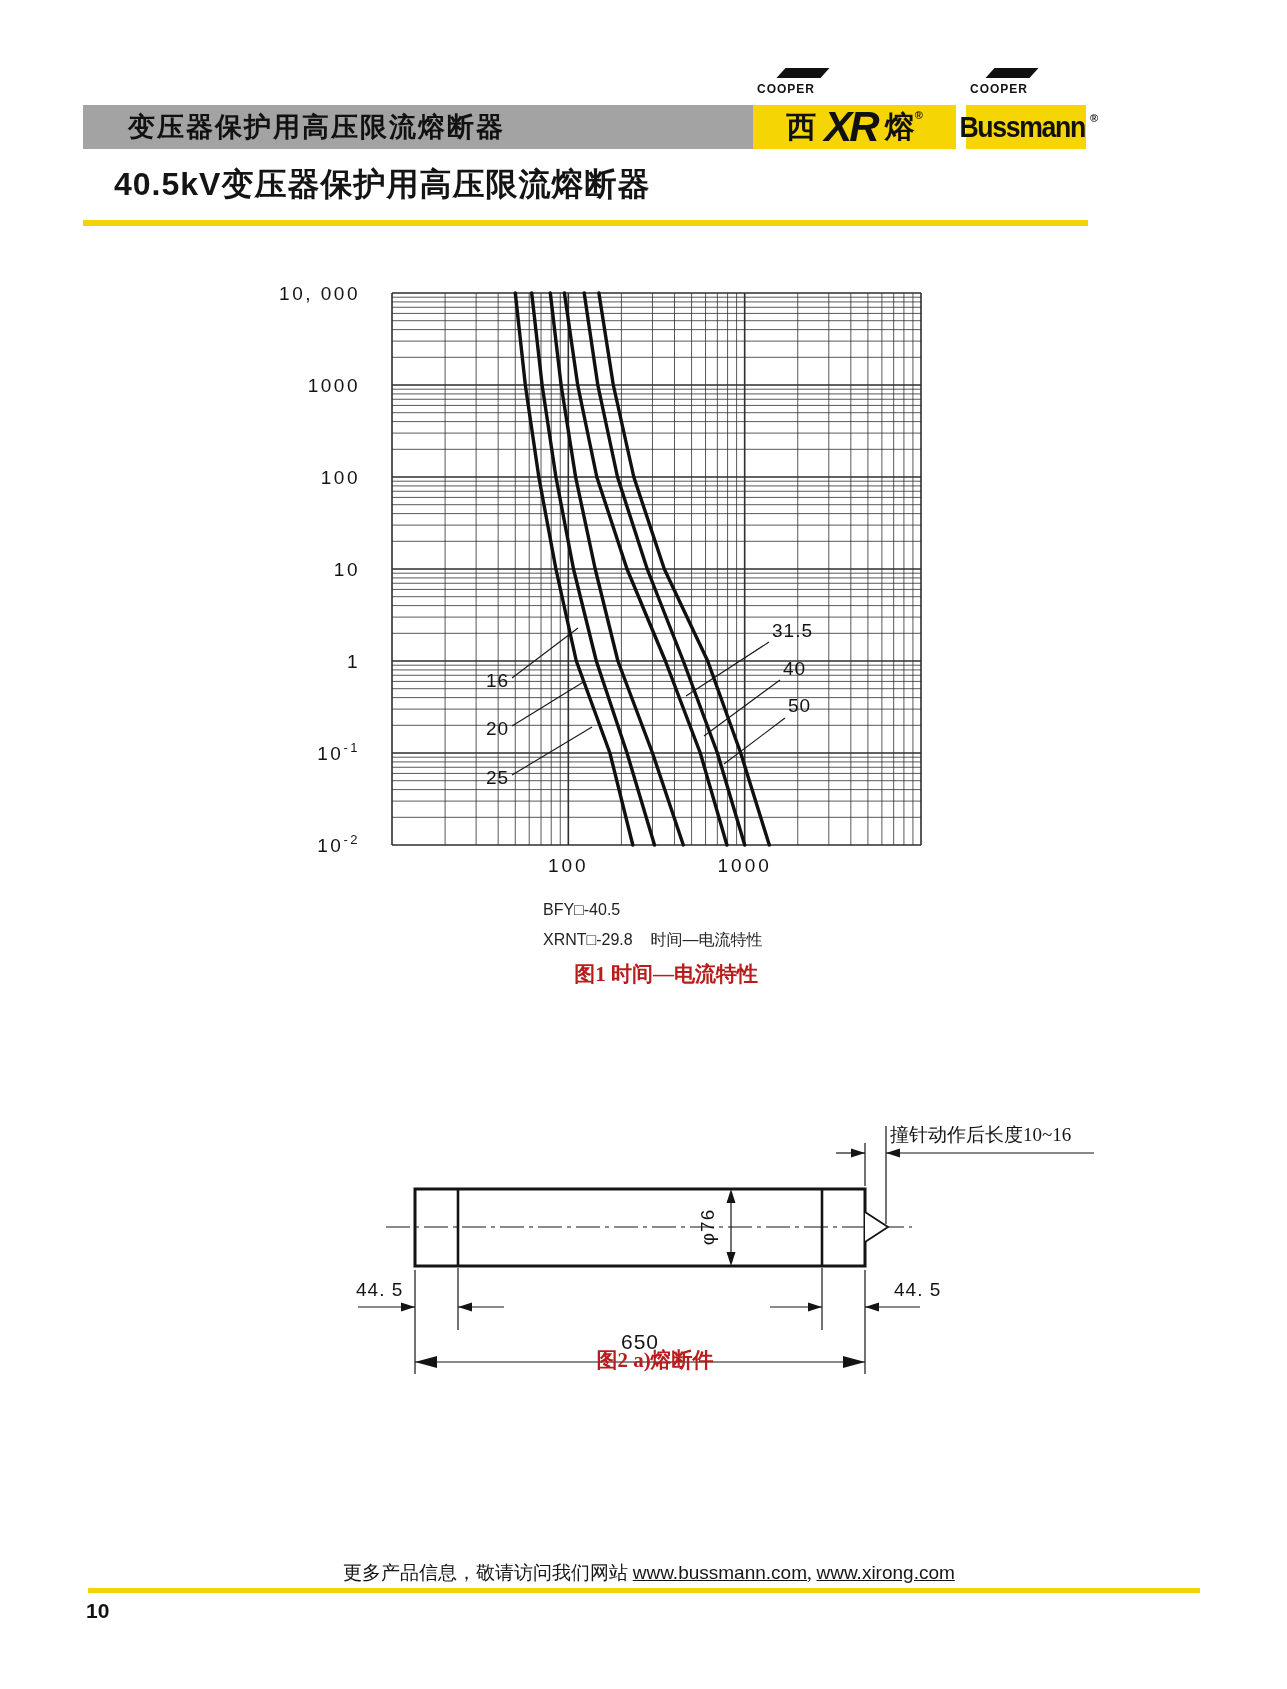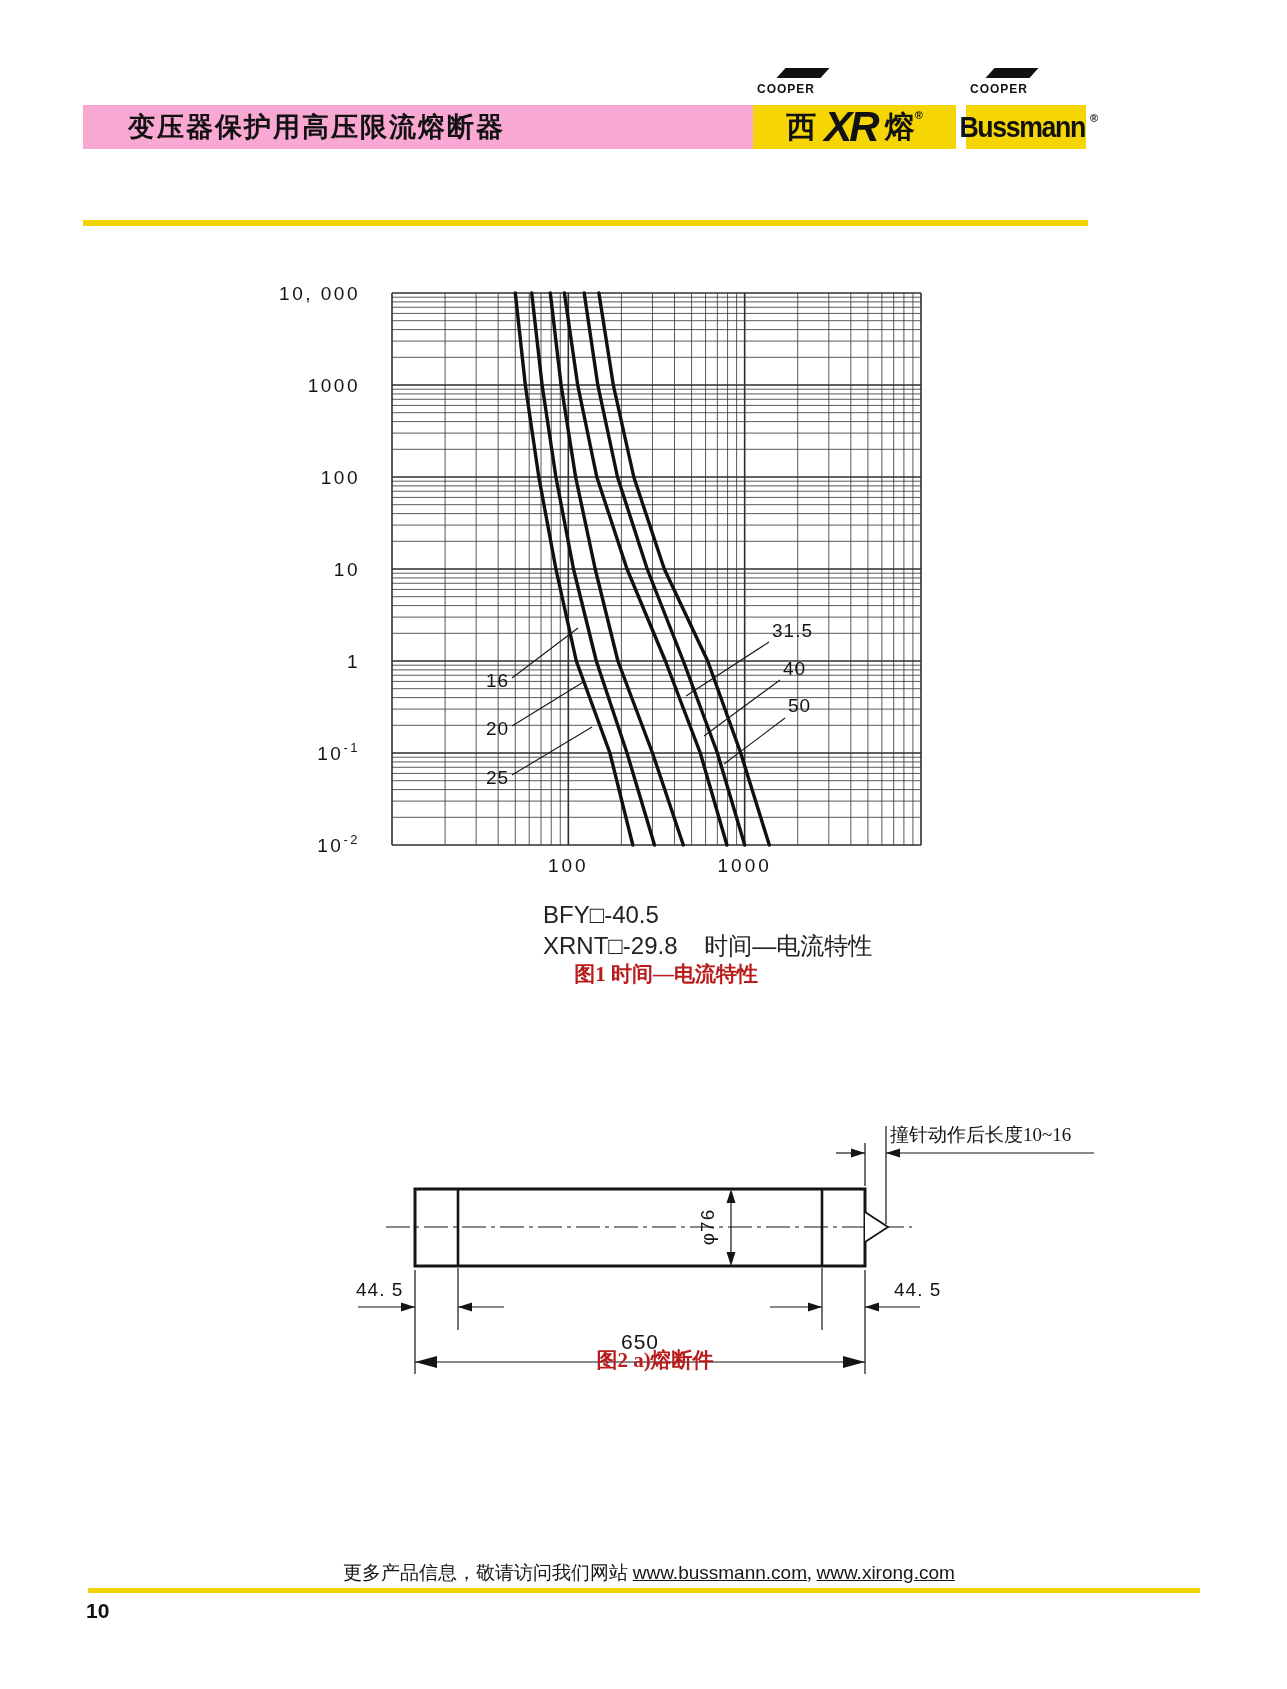--- a/index.html
+++ b/index.html
@@ -3,38 +3,38 @@
 <meta charset="utf-8">
 <style>
   html,body{margin:0;padding:0;background:#e8e8e8;}
   .page{
     position:relative;width:1287px;height:1689px;background:#ffffff;
     margin:0 auto;overflow:hidden;
     font-family:"Liberation Sans",sans-serif;color:#1b1b1b;
   }
   .abs{position:absolute;}
   
-  .topbar{left:83px;top:105px;width:670px;height:44px;background:#f9a8d4;
+  .topbar{left:83px;top:105px;width:670px;height:44px;background:#a3a3a3;
     display:flex;align-items:center;}
   .topbar-label{margin-left:45px;font-size:27px;font-weight:700;letter-spacing:2px;color:#111;}
   .cooper-block{top:66px;height:84px;}
   .cooper-word{position:absolute;top:16px;left:4px;font-size:12px;font-weight:700;letter-spacing:1px;color:#111;}
   .cooper-slash{position:absolute;top:2px;left:26px;width:44px;height:10px;background:#111;transform:skewX(-42deg);}
   .brandbox{position:absolute;top:39px;left:0;height:44px;background:#f6d505;display:flex;align-items:center;justify-content:center;color:#111;}
   .xr-box{width:203px;}
   .xr-cn{font-size:30px;font-weight:900;}
   .xr-xr{font-size:42px;font-weight:900;font-style:italic;letter-spacing:-3px;margin:0 8px;}
   .reg{font-size:11px;vertical-align:top;position:relative;top:-12px;font-weight:700;}
   .bm-box{width:120px;text-align:right;}
   .bm-text{font-size:29px;font-weight:800;letter-spacing:-1.5px;transform:scaleX(.92);}
   
   .page-title{left:114px;top:163px;font-size:32px;font-weight:700;letter-spacing:1px;color:#141414;}
   .title-rule{left:83px;top:220px;width:1005px;height:6px;background:#f2d406;}
   
-  .cap-line{font-size:24px;color:#222;white-space:pre;}
+  .cap-line{font-size:16px;color:#222;white-space:pre;}
   .fig-caption{font-family:"Liberation Serif","DejaVu Serif",serif;font-weight:700;font-size:21px;color:#b91c1c;text-align:center;}
   
   .footer-rule{left:88px;top:1588px;width:1112px;height:5px;background:#f2d406;}
   .page-num{left:86px;top:1599px;font-size:21px;font-weight:800;color:#111;}
   .footer-note{left:343px;top:1560px;font-size:19px;color:#161616;
     font-family:"Liberation Serif","DejaVu Serif",serif;white-space:pre;}
   .footer-note a{color:#161616;text-decoration:underline;font-family:"Liberation Sans",sans-serif;}
   svg text{font-family:"Liberation Sans",sans-serif;fill:#141414;}
   .cn-serif{font-family:"Liberation Serif","DejaVu Serif",serif;}
 </style>
@@ -60,20 +60,21 @@
 
   <div class="abs cooper-block" style="left:966px;width:122px;">
     <span class="cooper-slash" style="left:24px;"></span>
     <span class="cooper-word">COOPER</span>
     <span class="brandbox bm-box">
       <span class="bm-text">Bussmann</span>
       <span class="reg" style="top:-9px">®</span>
     </span>
   </div>
 
+  <div class="abs page-title">40.5kV变压器保护用高压限流熔断器</div>
   <div class="abs title-rule"></div>
 
   <svg id="chart-svg" class="abs" style="left:250px;top:250px;" width="720" height="640" viewBox="250 250 720 640">
       <line x1="392" y1="293" x2="392" y2="845" stroke="#2e2e2e" stroke-width="1.6"></line>
       <line x1="445.0816225687487" y1="293" x2="445.0816225687487" y2="845" stroke="#2e2e2e" stroke-width="0.8"></line>
       <line x1="476.13238124890046" y1="293" x2="476.13238124890046" y2="845" stroke="#2e2e2e" stroke-width="0.8"></line>
       <line x1="498.16324513749737" y1="293" x2="498.16324513749737" y2="845" stroke="#2e2e2e" stroke-width="0.8"></line>
       <line x1="515.2517107645847" y1="293" x2="515.2517107645847" y2="845" stroke="#2e2e2e" stroke-width="0.8"></line>
       <line x1="529.2140038176492" y1="293" x2="529.2140038176492" y2="845" stroke="#2e2e2e" stroke-width="0.8"></line>
       <line x1="541.0189543891806" y1="293" x2="541.0189543891806" y2="845" stroke="#2e2e2e" stroke-width="0.8"></line>

